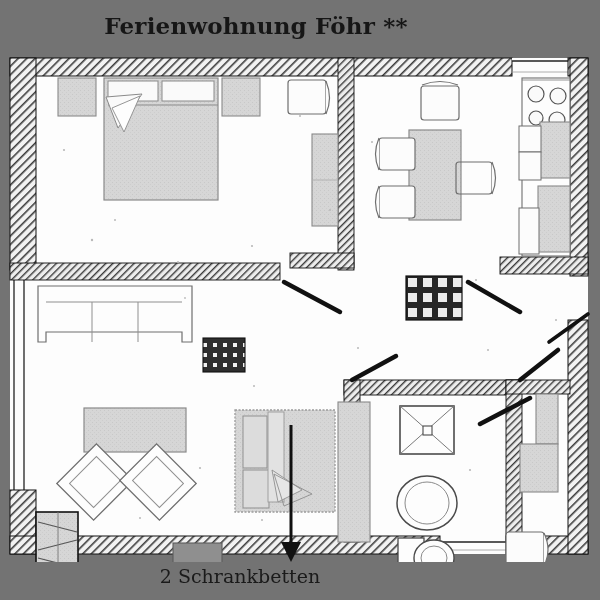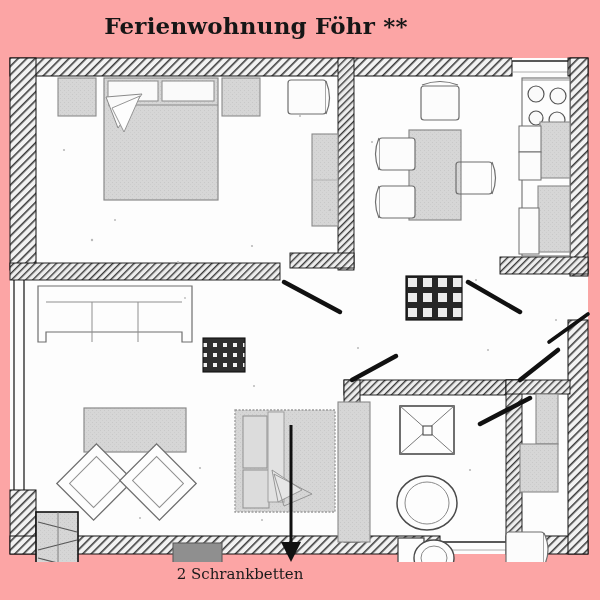--- a/index.html
+++ b/index.html
@@ -7,21 +7,21 @@
     padding: 0;
     background: #ffffff;
   }
   body {
     font-family: "Liberation Serif", serif;
   }
   #page {
     position: relative;
     width: 600px;
     height: 600px;
-    background: #fca5a5;
+    background: #737373;
     overflow: hidden;
   }
   #title {
     position: absolute;
     left: 0;
     top: 12px;
     width: 512px;
     text-align: center;
     font-family: "DejaVu Serif", serif;
     font-weight: bold;
@@ -30,21 +30,21 @@
     color: #161616;
     white-space: nowrap;
   }
   #caption {
     position: absolute;
     left: 30px;
     top: 565px;
     width: 420px;
     text-align: center;
     font-family: "DejaVu Serif", serif;
-    font-size: 15px;
+    font-size: 19px;
     color: #1a1a1a;
     white-space: nowrap;
   }
   #plan {
     position: absolute;
     left: 0;
     top: 50px;
     width: 600px;
     height: 512px;
   }

